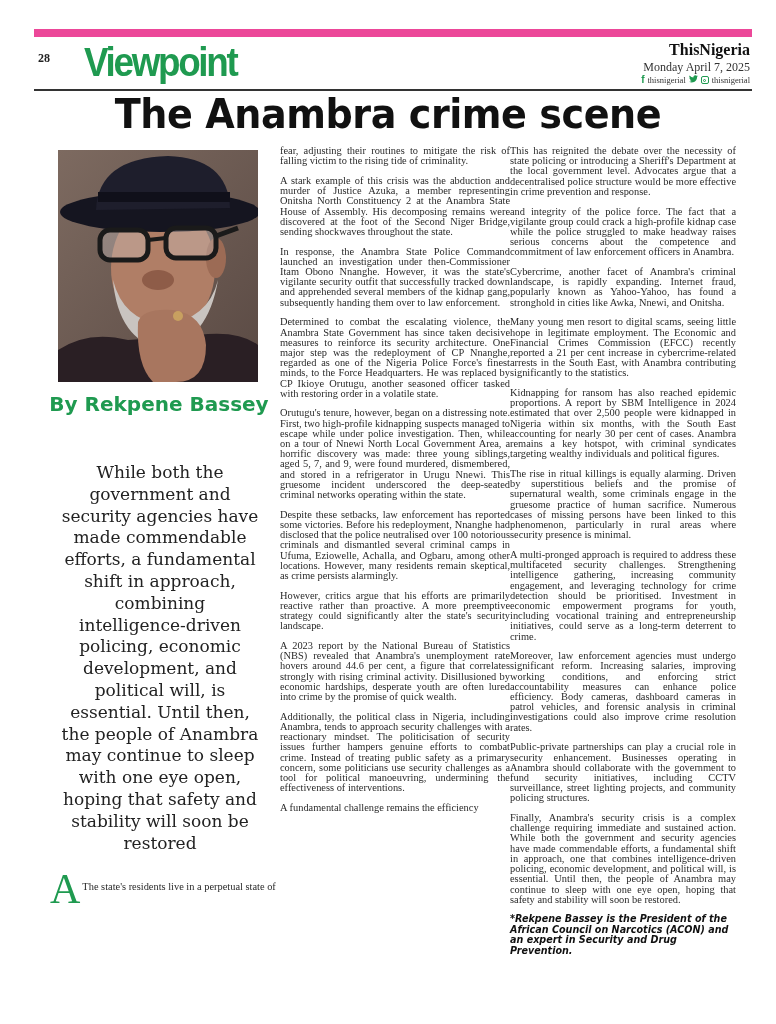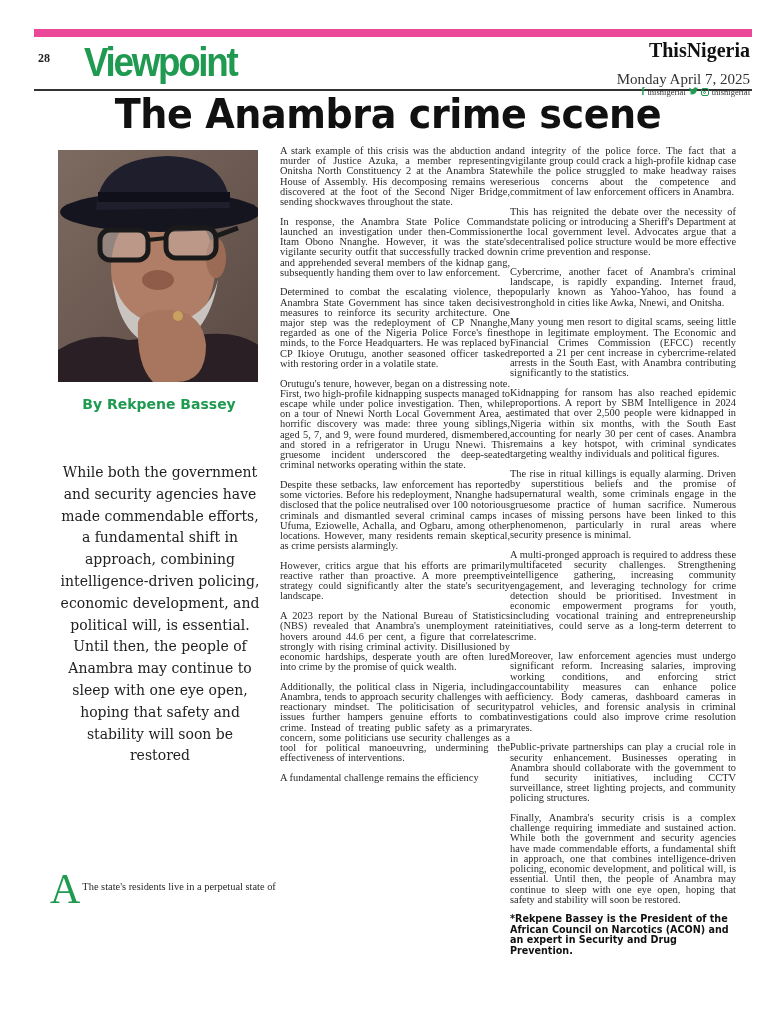--- a/index.html
+++ b/index.html
@@ -5,49 +5,49 @@
     * { box-sizing: border-box; margin: 0; padding: 0; }
     html, body { width: 776px; height: 1024px; background: #ffffff; overflow: hidden; }
     body { position: relative; font-family: "Liberation Serif", serif; color: #222; }
 
     .header { position: absolute; left: 34px; top: 29px; width: 718px; height: 62px;
       border-top: 8px solid #ec4899; border-bottom: 2px solid #333; }
     .page-num { position: absolute; left: 4px; top: 14px; font-size: 12px; font-weight: bold; color: #222; font-family: "Liberation Serif", serif; }
     .section-title { position: absolute; left: 50px; top: 1px; font-family: "Liberation Sans", sans-serif;
       font-weight: bold; font-size: 40px; color: #1f9a50; letter-spacing: -2.5px; line-height: 48px; transform: scaleX(0.92); transform-origin: left; }
     .masthead { position: absolute; right: 2px; top: 4px; text-align: right; }
-    .paper-name { font-family: "Liberation Serif", serif; font-weight: bold; font-size: 20px; color: #111; line-height: 18px; }
-    .date { font-size: 15px; color: #333; line-height: 13px; margin-top: 14px; }
+    .paper-name { font-family: "Liberation Serif", serif; font-weight: bold; font-size: 16px; color: #111; line-height: 18px; }
+    .date { font-size: 12px; color: #333; line-height: 13px; margin-top: 2px; }
     .socials { font-size: 8.5px; color: #333; line-height: 12px; display: flex; align-items: center; justify-content: flex-end; gap: 3px; }
     .social-ico { color: #1f9a50; font-weight: bold; font-family: "Liberation Sans", sans-serif; font-size: 10px; }
     .ig { display: inline-block; width: 8px; height: 8px; border: 1px solid #1f9a50; border-radius: 2px; position: relative; }
     .ig::after { content: ""; position: absolute; left: 1.5px; top: 1.5px; width: 3px; height: 3px; border: 1px solid #1f9a50; border-radius: 50%; box-sizing: border-box; }
 
     .headline { position: absolute; left: 0; top: 88px; width: 776px; text-align: center;
       font-family: "DejaVu Sans", sans-serif; font-size: 41px; color: #111; line-height: 52px; letter-spacing: -0.5px; transform: scaleX(0.93); }
 
     .photo { position: absolute; left: 58px; top: 150px; width: 200px; height: 232px; overflow: hidden; background: #6e5a52; }
 
     .byline { position: absolute; left: 40px; top: 392px; width: 238px; text-align: center;
-      font-family: "DejaVu Sans", sans-serif; font-weight: bold; font-size: 14px; color: #1f9a50; line-height: 24px; }
+      font-family: "DejaVu Sans", sans-serif; font-weight: bold; font-size: 20px; color: #1f9a50; line-height: 24px; }
 
     .pullquote { position: absolute; left: 60px; top: 462px; width: 200px; text-align: center;
-      font-family: "DejaVu Serif", serif; font-size: 14px; line-height: 21.8px; color: #222; }
+      font-family: "DejaVu Serif", serif; font-size: 17px; line-height: 21.8px; color: #222; }
 
     .col { position: absolute; font-family: "Liberation Serif", serif; font-size: 10.4px; line-height: 10.2px;
       color: #2a2a2a; text-align: justify; hyphens: auto; }
     .col p { margin-bottom: 9.5px; }
     .col1 { left: 50px; top: 872px; width: 230px; }
     .col2 { left: 280px; top: 146px; width: 230px; }
     .col3 { left: 510px; top: 146px; width: 226px; }
 
     .dropcap { float: left; font-family: "Liberation Serif", serif; font-size: 42px; line-height: 32px;
       color: #1f9a50; margin: 1px 2px -2px 0; font-weight: normal; }
 
-    .bio { font-family: "DejaVu Sans", sans-serif; font-weight: bold; font-size: 9.6px; line-height: 10.4px; color: #111; text-align: left; }
+    .bio { font-family: "DejaVu Sans", sans-serif; font-weight: bold; font-style: italic; font-size: 9.6px; line-height: 10.4px; color: #111; text-align: left; }
   </style>
 </head>
 <body>
 
 <div class="header">
   <span class="page-num">28</span>
   <span class="section-title">Viewpoint</span>
   <div class="masthead">
     <div class="paper-name">ThisNigeria</div>
     <div class="date">Monday April 7, 2025</div>
@@ -105,34 +105,35 @@
 <div class="byline">By Rekpene Bassey</div>
 
 <div class="pullquote">While both the government and security agencies have made commendable efforts, a fundamental shift in approach, combining intelligence-driven policing, economic development, and political will, is essential. Until then, the people of Anambra may continue to sleep with one eye open, hoping that safety and stability will soon be restored</div>
 
 <div class="col col1">
   <p><span class="dropcap">A</span></p>
   <p>The state's residents live in a perpetual state of</p>
 </div>
 
 <div class="col col2">
+  <p>fear, adjusting their routines to mitigate the risk of falling victim to the rising tide of criminality.</p>
   <p>A stark example of this crisis was the abduction and murder of Justice Azuka, a member representing Onitsha North Constituency 2 at the Anambra State House of Assembly. His decomposing remains were discovered at the foot of the Second Niger Bridge, sending shockwaves throughout the state.</p>
   <p>In response, the Anambra State Police Command launched an investigation under then-Commissioner Itam Obono Nnanghe. However, it was the state's vigilante security outfit that successfully tracked down and apprehended several members of the kidnap gang, subsequently handing them over to law enforcement.</p>
   <p>Determined to combat the escalating violence, the Anambra State Government has since taken decisive measures to reinforce its security architecture. One major step was the redeployment of CP Nnanghe, regarded as one of the Nigeria Police Force's finest minds, to the Force Headquarters. He was replaced by CP Ikioye Orutugu, another seasoned officer tasked with restoring order in a volatile state.</p>
   <p>Orutugu's tenure, however, began on a distressing note. First, two high-profile kidnapping suspects managed to escape while under police investigation. Then, while on a tour of Nnewi North Local Government Area, a horrific discovery was made: three young siblings, aged 5, 7, and 9, were found murdered, dismembered, and stored in a refrigerator in Urugu Nnewi. This gruesome incident underscored the deep-seated criminal networks operating within the state.</p>
   <p>Despite these setbacks, law enforcement has reported some victories. Before his redeployment, Nnanghe had disclosed that the police neutralised over 100 notorious criminals and dismantled several criminal camps in Ufuma, Eziowelle, Achalla, and Ogbaru, among other locations. However, many residents remain skeptical, as crime persists alarmingly.</p>
   <p>However, critics argue that his efforts are primarily reactive rather than proactive. A more preemptive strategy could significantly alter the state's security landscape.</p>
   <p>A 2023 report by the National Bureau of Statistics (NBS) revealed that Anambra's unemployment rate hovers around 44.6 per cent, a figure that correlates strongly with rising criminal activity. Disillusioned by economic hardships, desperate youth are often lured into crime by the promise of quick wealth.</p>
   <p>Additionally, the political class in Nigeria, including Anambra, tends to approach security challenges with a reactionary mindset. The politicisation of security issues further hampers genuine efforts to combat crime. Instead of treating public safety as a primary concern, some politicians use security challenges as a tool for political manoeuvring, undermining the effectiveness of interventions.</p>
   <p>A fundamental challenge remains the efficiency</p>
 </div>
 
 <div class="col col3">
+  <p>This has reignited the debate over the necessity of state policing or introducing a Sheriff's Department at the local government level. Advocates argue that a decentralised police structure would be more effective in crime prevention and response.</p>
   <p>and integrity of the police force. The fact that a vigilante group could crack a high-profile kidnap case while the police struggled to make headway raises serious concerns about the competence and commitment of law enforcement officers in Anambra.</p>
-  <p>This has reignited the debate over the necessity of state policing or introducing a Sheriff's Department at the local government level. Advocates argue that a decentralised police structure would be more effective in crime prevention and response.</p>
   <p>Cybercrime, another facet of Anambra's criminal landscape, is rapidly expanding. Internet fraud, popularly known as Yahoo-Yahoo, has found a stronghold in cities like Awka, Nnewi, and Onitsha.</p>
   <p>Many young men resort to digital scams, seeing little hope in legitimate employment. The Economic and Financial Crimes Commission (EFCC) recently reported a 21 per cent increase in cybercrime-related arrests in the South East, with Anambra contributing significantly to the statistics.</p>
   <p>Kidnapping for ransom has also reached epidemic proportions. A report by SBM Intelligence in 2024 estimated that over 2,500 people were kidnapped in Nigeria within six months, with the South East accounting for nearly 30 per cent of cases. Anambra remains a key hotspot, with criminal syndicates targeting wealthy individuals and political figures.</p>
   <p>The rise in ritual killings is equally alarming. Driven by superstitious beliefs and the promise of supernatural wealth, some criminals engage in the gruesome practice of human sacrifice. Numerous cases of missing persons have been linked to this phenomenon, particularly in rural areas where security presence is minimal.</p>
   <p>A multi-pronged approach is required to address these multifaceted security challenges. Strengthening intelligence gathering, increasing community engagement, and leveraging technology for crime detection should be prioritised. Investment in economic empowerment programs for youth, including vocational training and entrepreneurship initiatives, could serve as a long-term deterrent to crime.</p>
   <p>Moreover, law enforcement agencies must undergo significant reform. Increasing salaries, improving working conditions, and enforcing strict accountability measures can enhance police efficiency. Body cameras, dashboard cameras in patrol vehicles, and forensic analysis in criminal investigations could also improve crime resolution rates.</p>
   <p>Public-private partnerships can play a crucial role in security enhancement. Businesses operating in Anambra should collaborate with the government to fund security initiatives, including CCTV surveillance, street lighting projects, and community policing structures.</p>
   <p>Finally, Anambra's security crisis is a complex challenge requiring immediate and sustained action. While both the government and security agencies have made commendable efforts, a fundamental shift in approach, one that combines intelligence-driven policing, economic development, and political will, is essential. Until then, the people of Anambra may continue to sleep with one eye open, hoping that safety and stability will soon be restored.</p>
   <p class="bio">*Rekpene Bassey is the President of the African Council on Narcotics (ACON) and an expert in Security and Drug Prevention.</p>
 </div>

